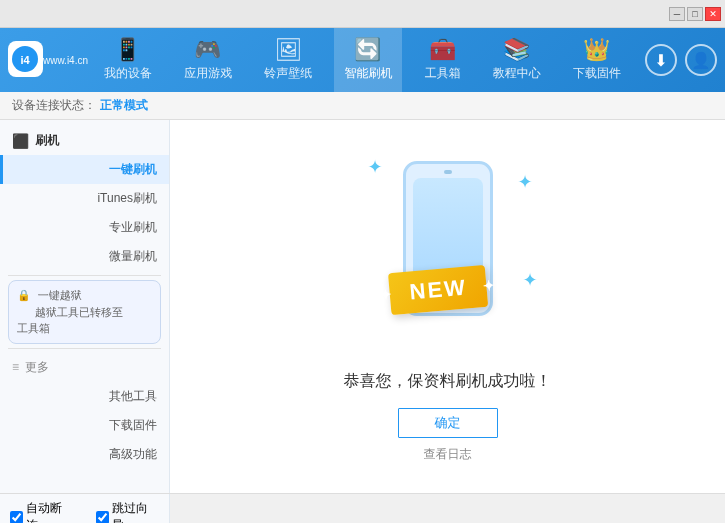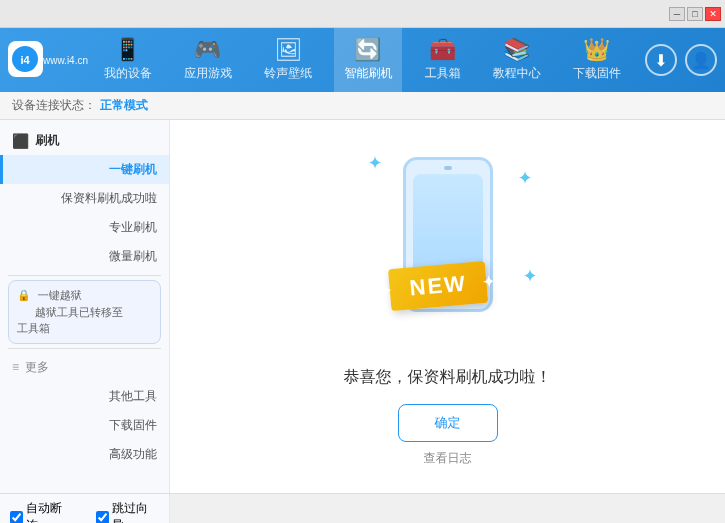--- a/index.html
+++ b/index.html
@@ -298,25 +298,25 @@
     .sparkle-3 { bottom: 60px; right: 10px; }
 
     .success-text {
       font-size: 16px;
       color: #333;
       margin-bottom: 16px;
       font-weight: normal;
     }
     .confirm-btn {
       width: 100px;
-      height: 38px;
+      height: 30px;
       border: 1px solid #2196F3;
       background: white;
       color: #2196F3;
-      border-radius: 8px;
+      border-radius: 1px;
       cursor: pointer;
       font-size: 13px;
       margin-bottom: 8px;
       display: flex;
       align-items: center;
       justify-content: center;
     }
     .secondary-link {
       font-size: 12px;
       color: #888;
@@ -440,21 +440,21 @@
 </div>
 
 <div class="main">
 
   <div class="sidebar">
     <div class="sidebar-section-title">
       <span class="icon">⬛</span>
       <span>刷机</span>
     </div>
     <div class="sidebar-item active">一键刷机</div>
-    <div class="sidebar-item">保资料刷机成功啦</div>
+    <div class="sidebar-item">iTunes刷机</div>
     <div class="sidebar-item">专业刷机</div>
     <div class="sidebar-item">微量刷机</div>
 
     <div class="sidebar-divider"></div>
 
     <div class="sidebar-notice">
       <span class="notice-icon">🔒</span>
       <span> 一键越狱</span><br>
       <span style="margin-left:18px;">越狱工具已转移至<br>工具箱</span>
     </div>

